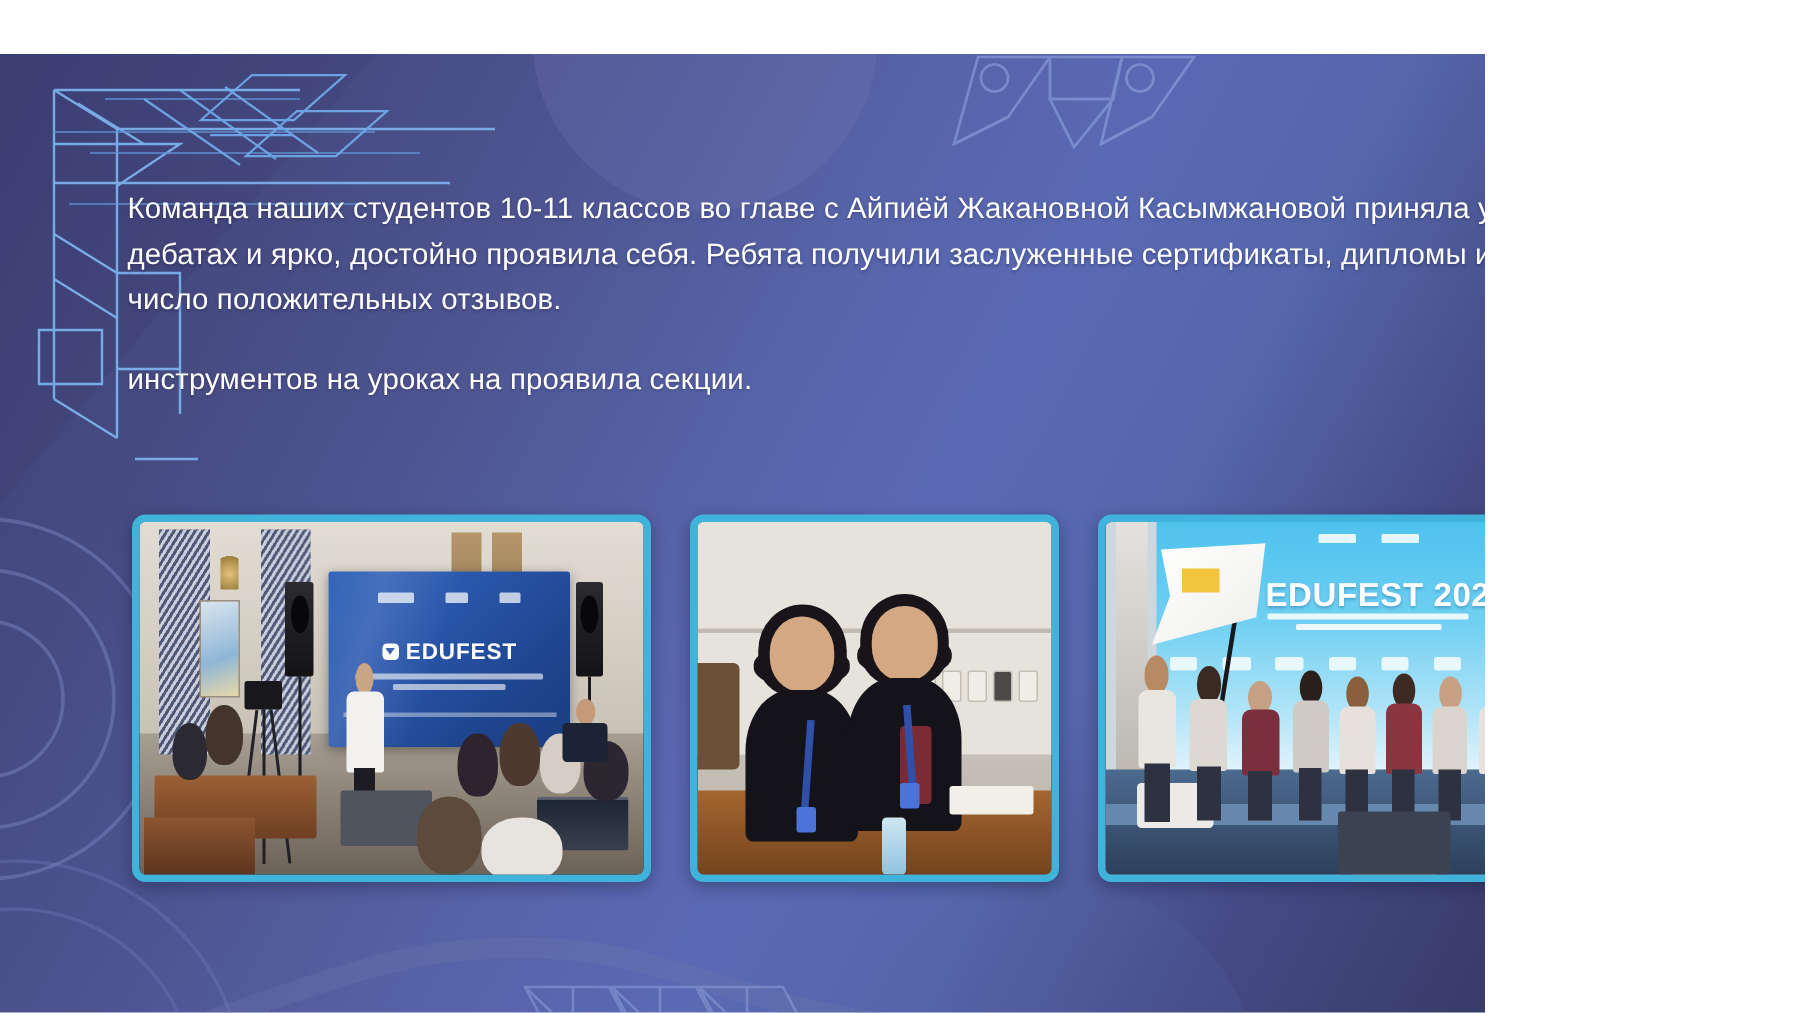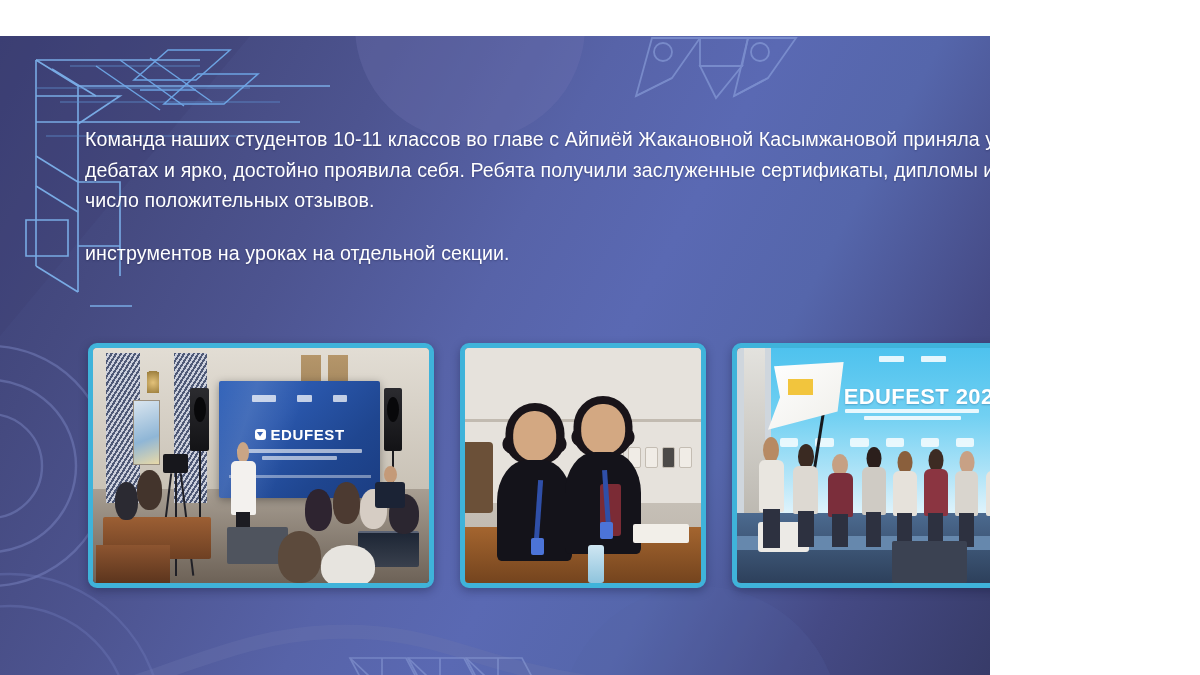--- a/index.html
+++ b/index.html
@@ -391,21 +391,21 @@
     </g>
 
     <g fill="none" stroke="#8ea2da" stroke-width="1.6" opacity=".40">
       <path d="M340,640 L372,640 L390,675 L358,675 Z"></path>
     </g>
   </svg>
 
   <div id="text-block">
     <p class="para" id="para-1">Команда наших студентов 10-11 классов во главе с Айпиёй Жакановной Касымжановой приняла участие в дебатах и ярко, достойно проявила себя. Ребята получили заслуженные сертификаты, дипломы и большое число положительных отзывов.</p>
     <div class="para" id="para-2">
-      <div class="last-line">инструментов на уроках на отдельной секции.</div>
+      <div class="last-line">инструментов на уроках на проявила секции.</div>
     </div>
   </div>
 
   <div id="photo-row">
 
     <div class="photo-frame" id="photo-1">
       <div class="photo-inner">
         <div class="p1-bg"></div>
         <div class="p1-wall"></div>
         <div class="p1-curtain p1-cur-a"></div>

